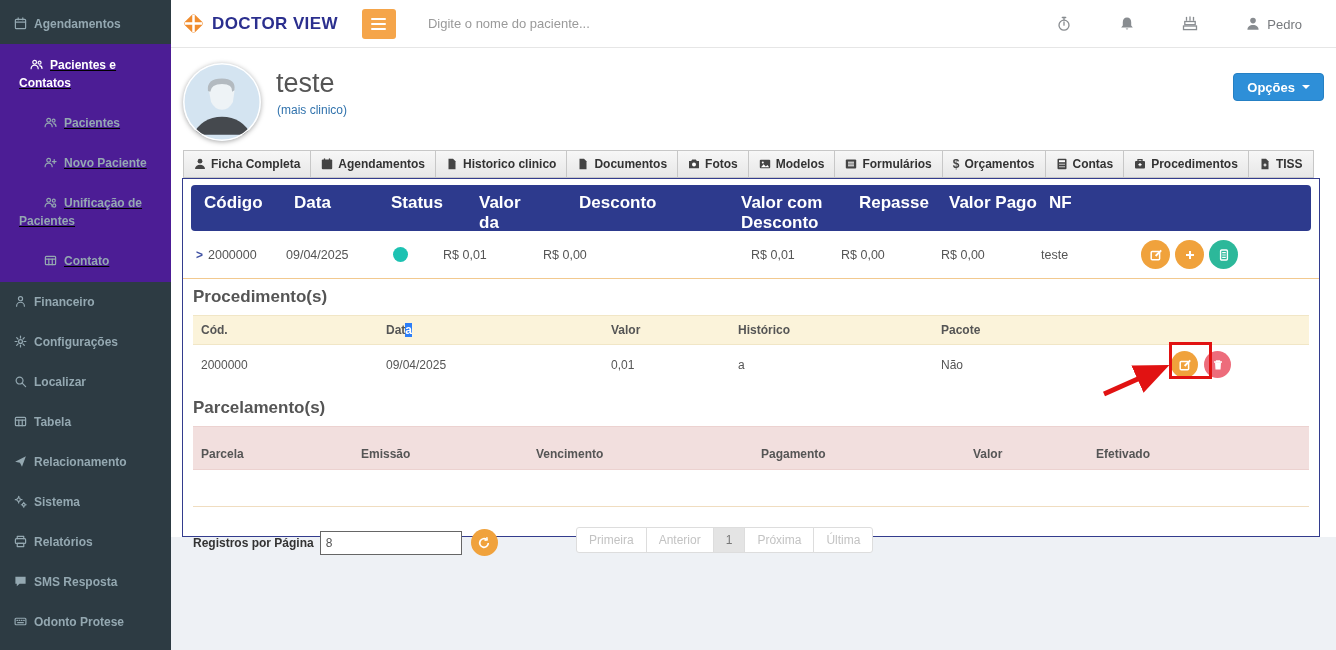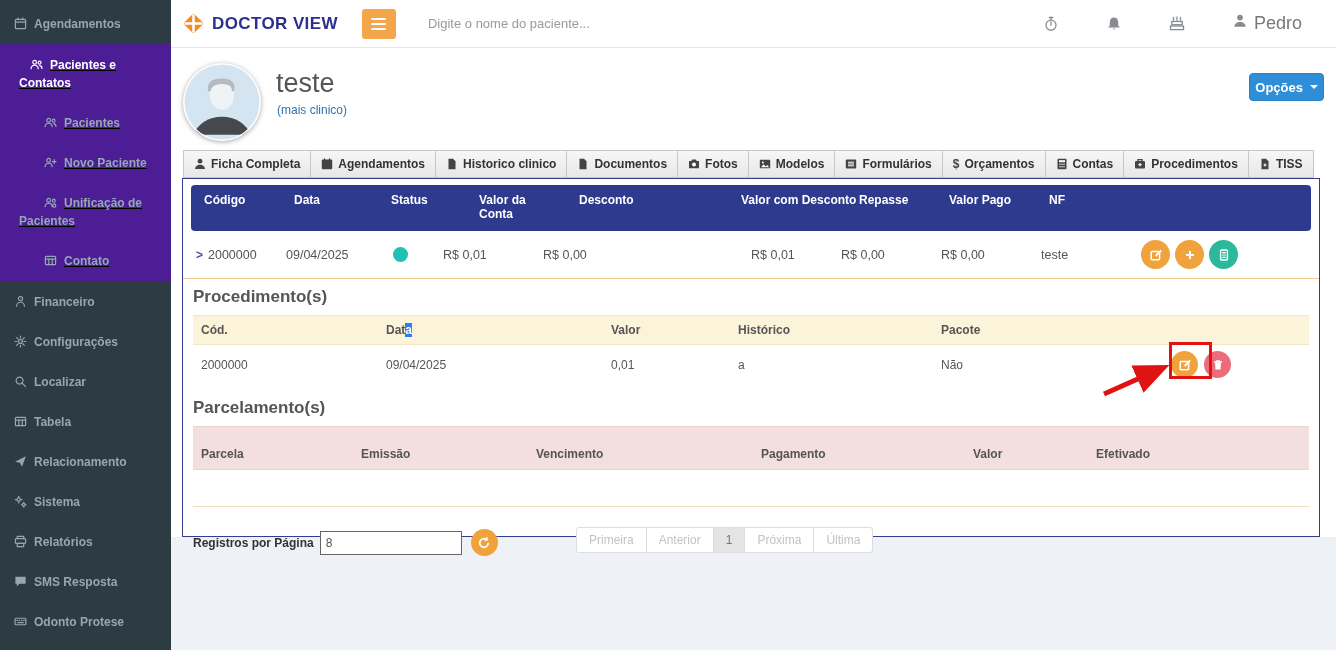--- a/index.html
+++ b/index.html
@@ -24,47 +24,47 @@
   .brand{font-size:17px;font-weight:800;color:#2b2f8e;letter-spacing:.4px;margin-left:7px;}
   .hamburger{width:34px;height:30px;background:#f5a54a;border:none;border-radius:3px;margin-left:24px;
              display:flex;flex-direction:column;justify-content:center;align-items:center;gap:3px;cursor:pointer;}
   .hamburger span{display:block;width:15px;height:2px;background:#fff;border-radius:1px;}
   .search-input{border:none;outline:none;margin-left:30px;font-size:13px;color:#555;width:280px;background:transparent;}
   .search-input::placeholder{color:#9a9a9a;}
   .top-icons{margin-left:auto;display:flex;align-items:center;gap:47px;margin-right:34px;color:#888c90;}
   .hi{width:16px;height:16px;display:block;}
   .hi *{stroke:#888c90;fill:none;stroke-width:1.3;stroke-linecap:round;}
   .hi.fg *{fill:#888c90;stroke:none;}
-  .top-user{display:flex;align-items:flex-start;gap:6px;font-size:18px;color:#76797d;cursor:pointer;}
+  .top-user{display:flex;align-items:flex-end;gap:6px;font-size:13px;color:#76797d;cursor:pointer;}
 
   
   .content-white{position:absolute;left:171px;top:48px;width:1165px;height:489px;background:#fff;z-index:1;}
 
   .avatar{position:absolute;left:183px;top:63px;width:78px;height:78px;border-radius:50%;
           box-shadow:0 1px 5px rgba(0,0,0,.35);z-index:2;}
   .patient-name{position:absolute;left:276px;top:68px;font-size:27px;color:#555;z-index:2;}
   .more-details{position:absolute;left:277px;top:103px;font-size:12px;color:#3173ad;z-index:2;cursor:pointer;text-decoration:none;}
-  .options-btn{position:absolute;right:12px;top:73px;height:28px;padding:0 5px;background:#2e8fd8;border:1px solid #2580c4;
+  .options-btn{position:absolute;right:12px;top:73px;height:28px;padding:0 13px;background:#2e8fd8;border:1px solid #2580c4;
                border-radius:4px;color:#fff;font-size:13px;font-weight:bold;display:flex;align-items:center;gap:7px;z-index:2;cursor:pointer;}
   .caret{width:0;height:0;border-left:4px solid transparent;border-right:4px solid transparent;border-top:4px solid #fff;}
 
   
   .tabs{position:absolute;left:183px;top:143px;display:flex;z-index:2;margin-top:7px;}
   .tab{display:flex;align-items:center;gap:5px;padding:6px 10px;background:linear-gradient(#f7f7f7,#e7e7e7);
        border:1px solid #c7c7c7;margin-left:-1px;font-size:12px;font-weight:bold;color:#333;white-space:nowrap;cursor:pointer;}
   .tab:first-child{margin-left:0;}
   .ti{width:12px;height:12px;display:block;fill:#444;}
   .to{fill:none;stroke:#444;stroke-width:1.3;}
   .tdollar{font-weight:bold;color:#444;font-size:12px;}
 
   
   .panel{position:absolute;left:182px;top:178px;width:1138px;height:359px;background:#fff;
          border:1px solid #333c8d;box-sizing:border-box;z-index:2;}
   .acc-grid{display:grid;grid-template-columns:90px 97px 88px 100px 162px 118px 90px 100px 100px 1fr;align-items:center;}
-  .acc-head{margin:6px 8px 0;height:46px;background:#2d3a8d;border-radius:4px;color:#fff;font-size:12px;font-weight:bold;
+  .acc-head{margin:6px 8px 0;height:46px;background:#2d3a8d;border-radius:4px;color:#fff;font-size:17px;font-weight:bold;
             padding:8px 0 0 13px;box-sizing:border-box;align-items:start;}
   .w60{display:inline-block;max-width:62px;}
   .acc-row{height:47px;padding-left:13px;font-size:12.5px;color:#555;border-bottom:1px solid #f2c98f;}
   .chev{color:#3f51a3;font-weight:bold;margin-right:5px;font-size:12px;}
   .dot{width:15px;height:15px;border-radius:50%;background:#1dc2b2;margin-left:10px;}
   .nud1{margin-left:-28px;} .nud2{margin-left:-28px;} .nud3{margin-left:18px;} .nud4{margin-left:-10px;}
   .row-actions{display:flex;gap:5px;align-items:center;}
   .cbtn{width:29px;height:29px;border-radius:50%;border:none;display:flex;align-items:center;justify-content:center;cursor:pointer;padding:0;}
   .cbtn.orange{background:#f0a23c;} .cbtn.green{background:#2cb89a;} .cbtn.red{background:#ed6c7b;}
   .ai{width:14px;height:14px;display:block;}

